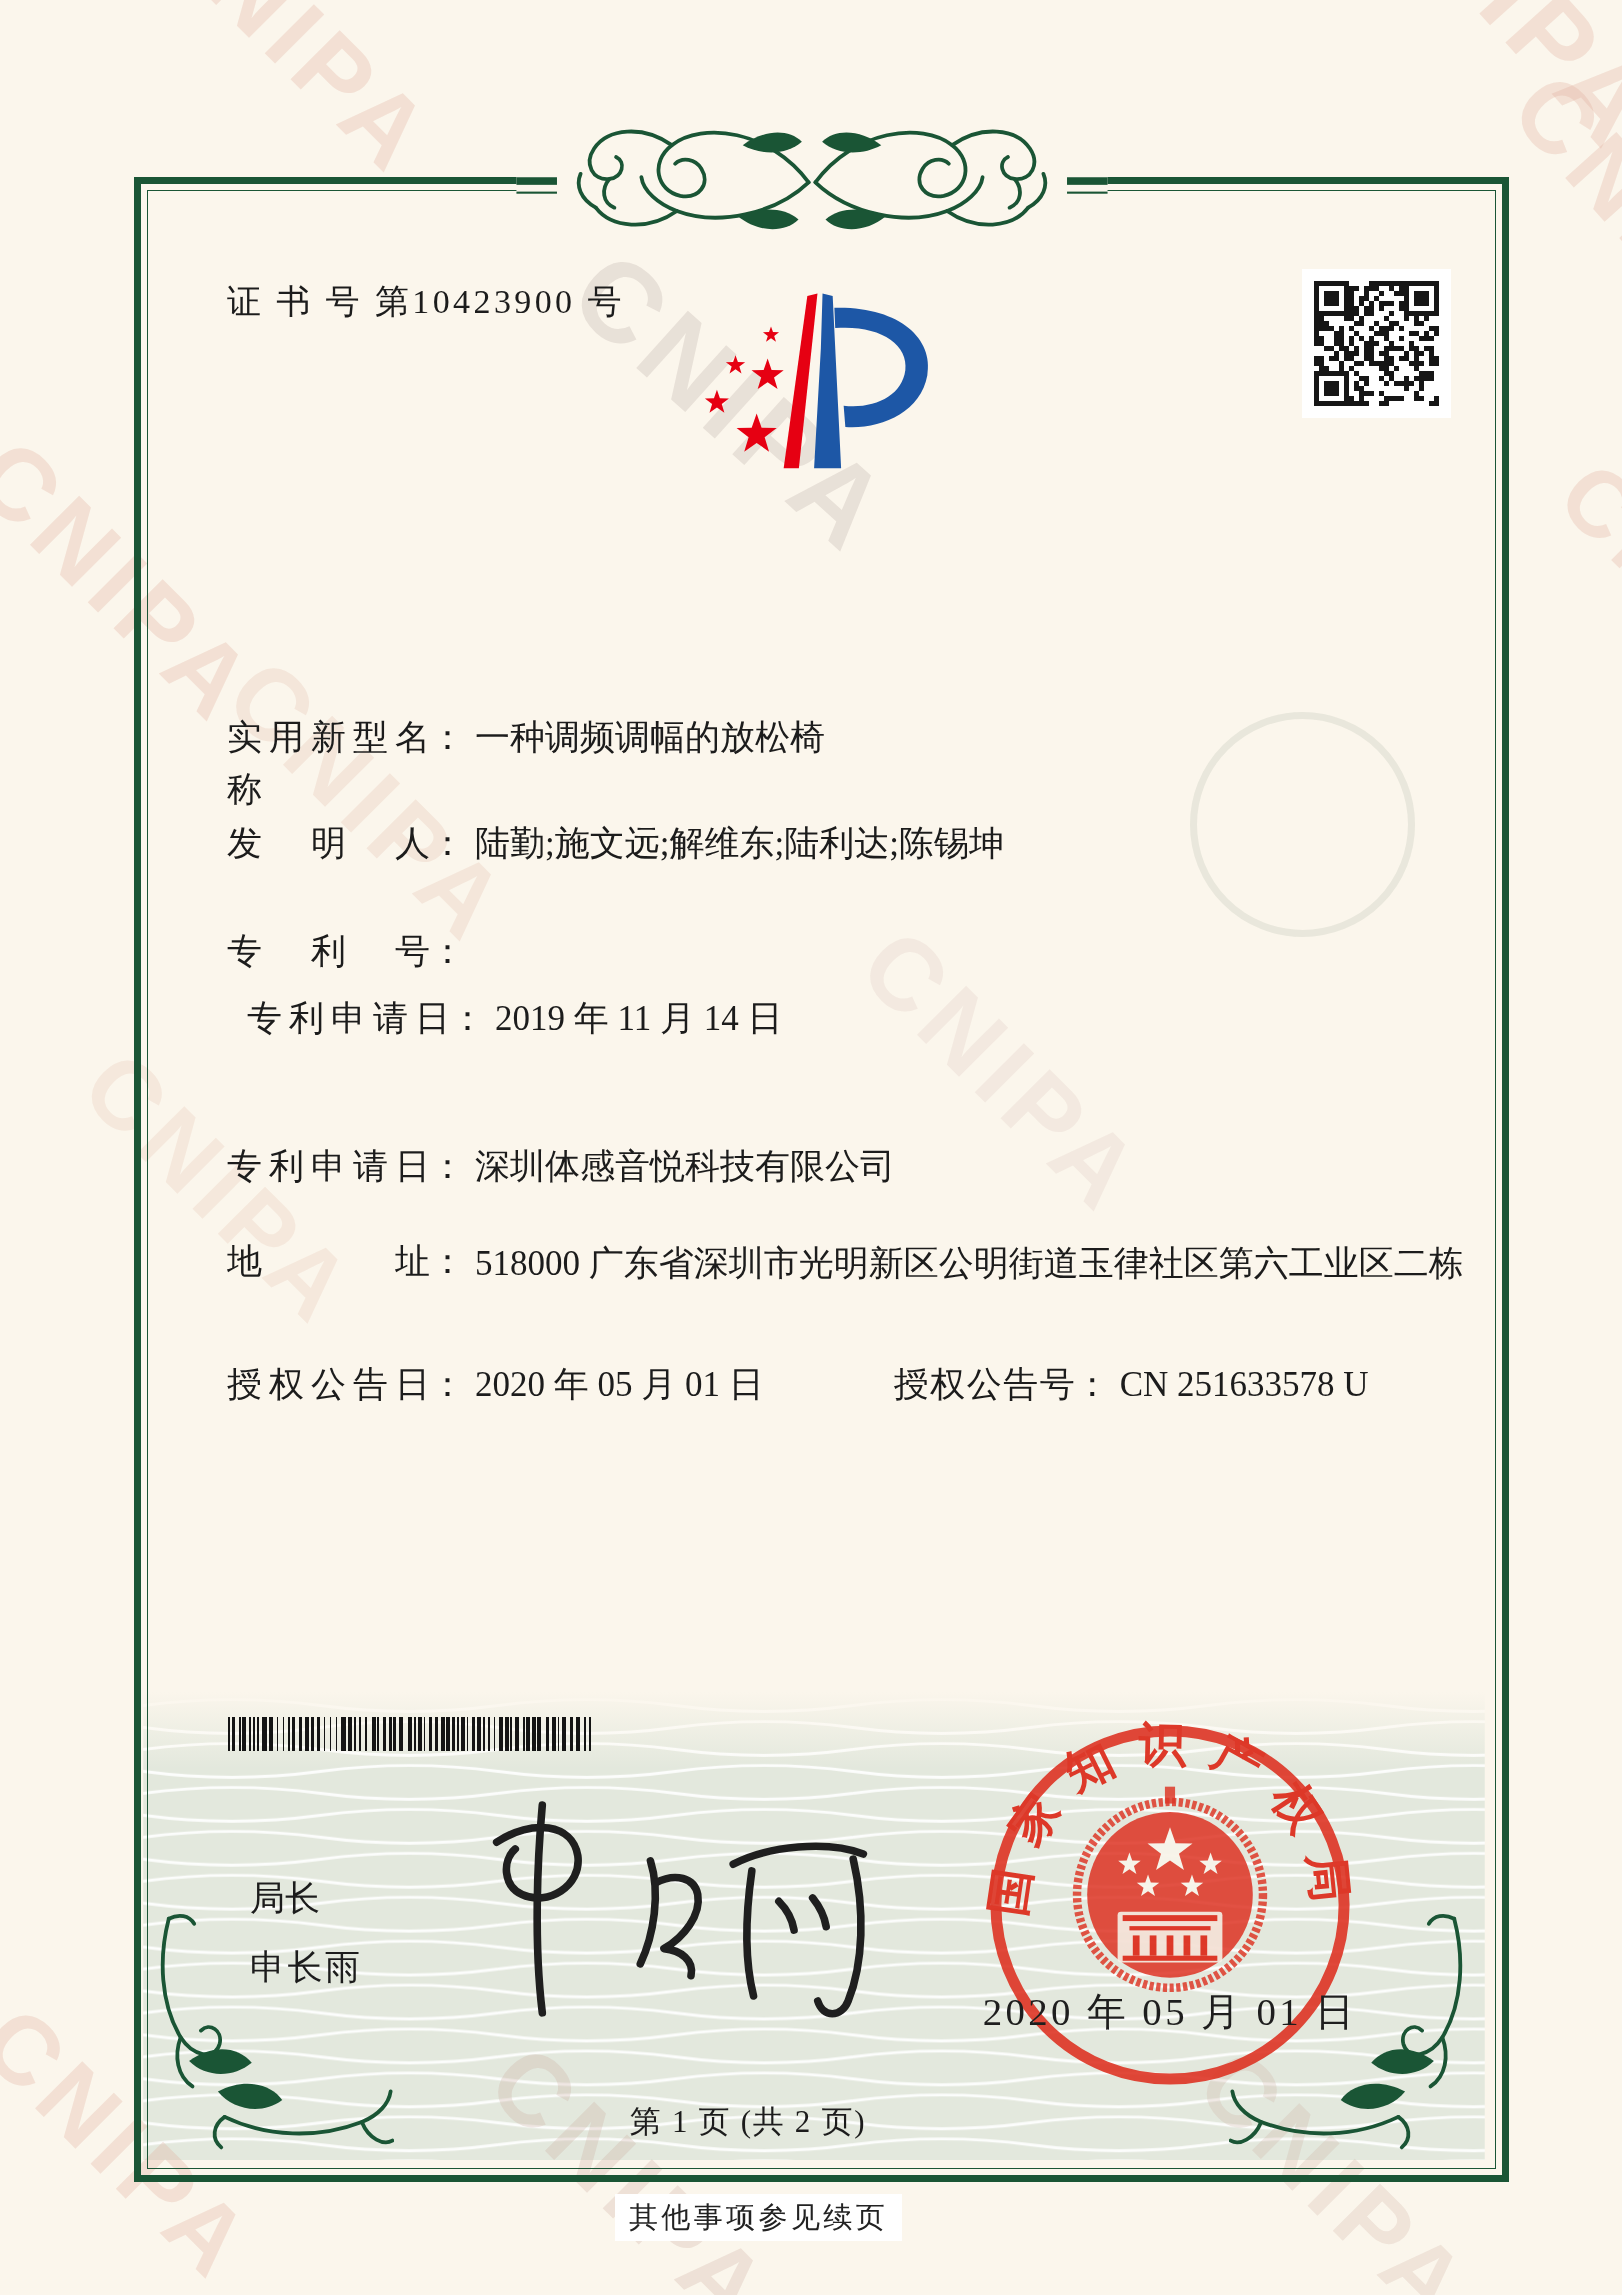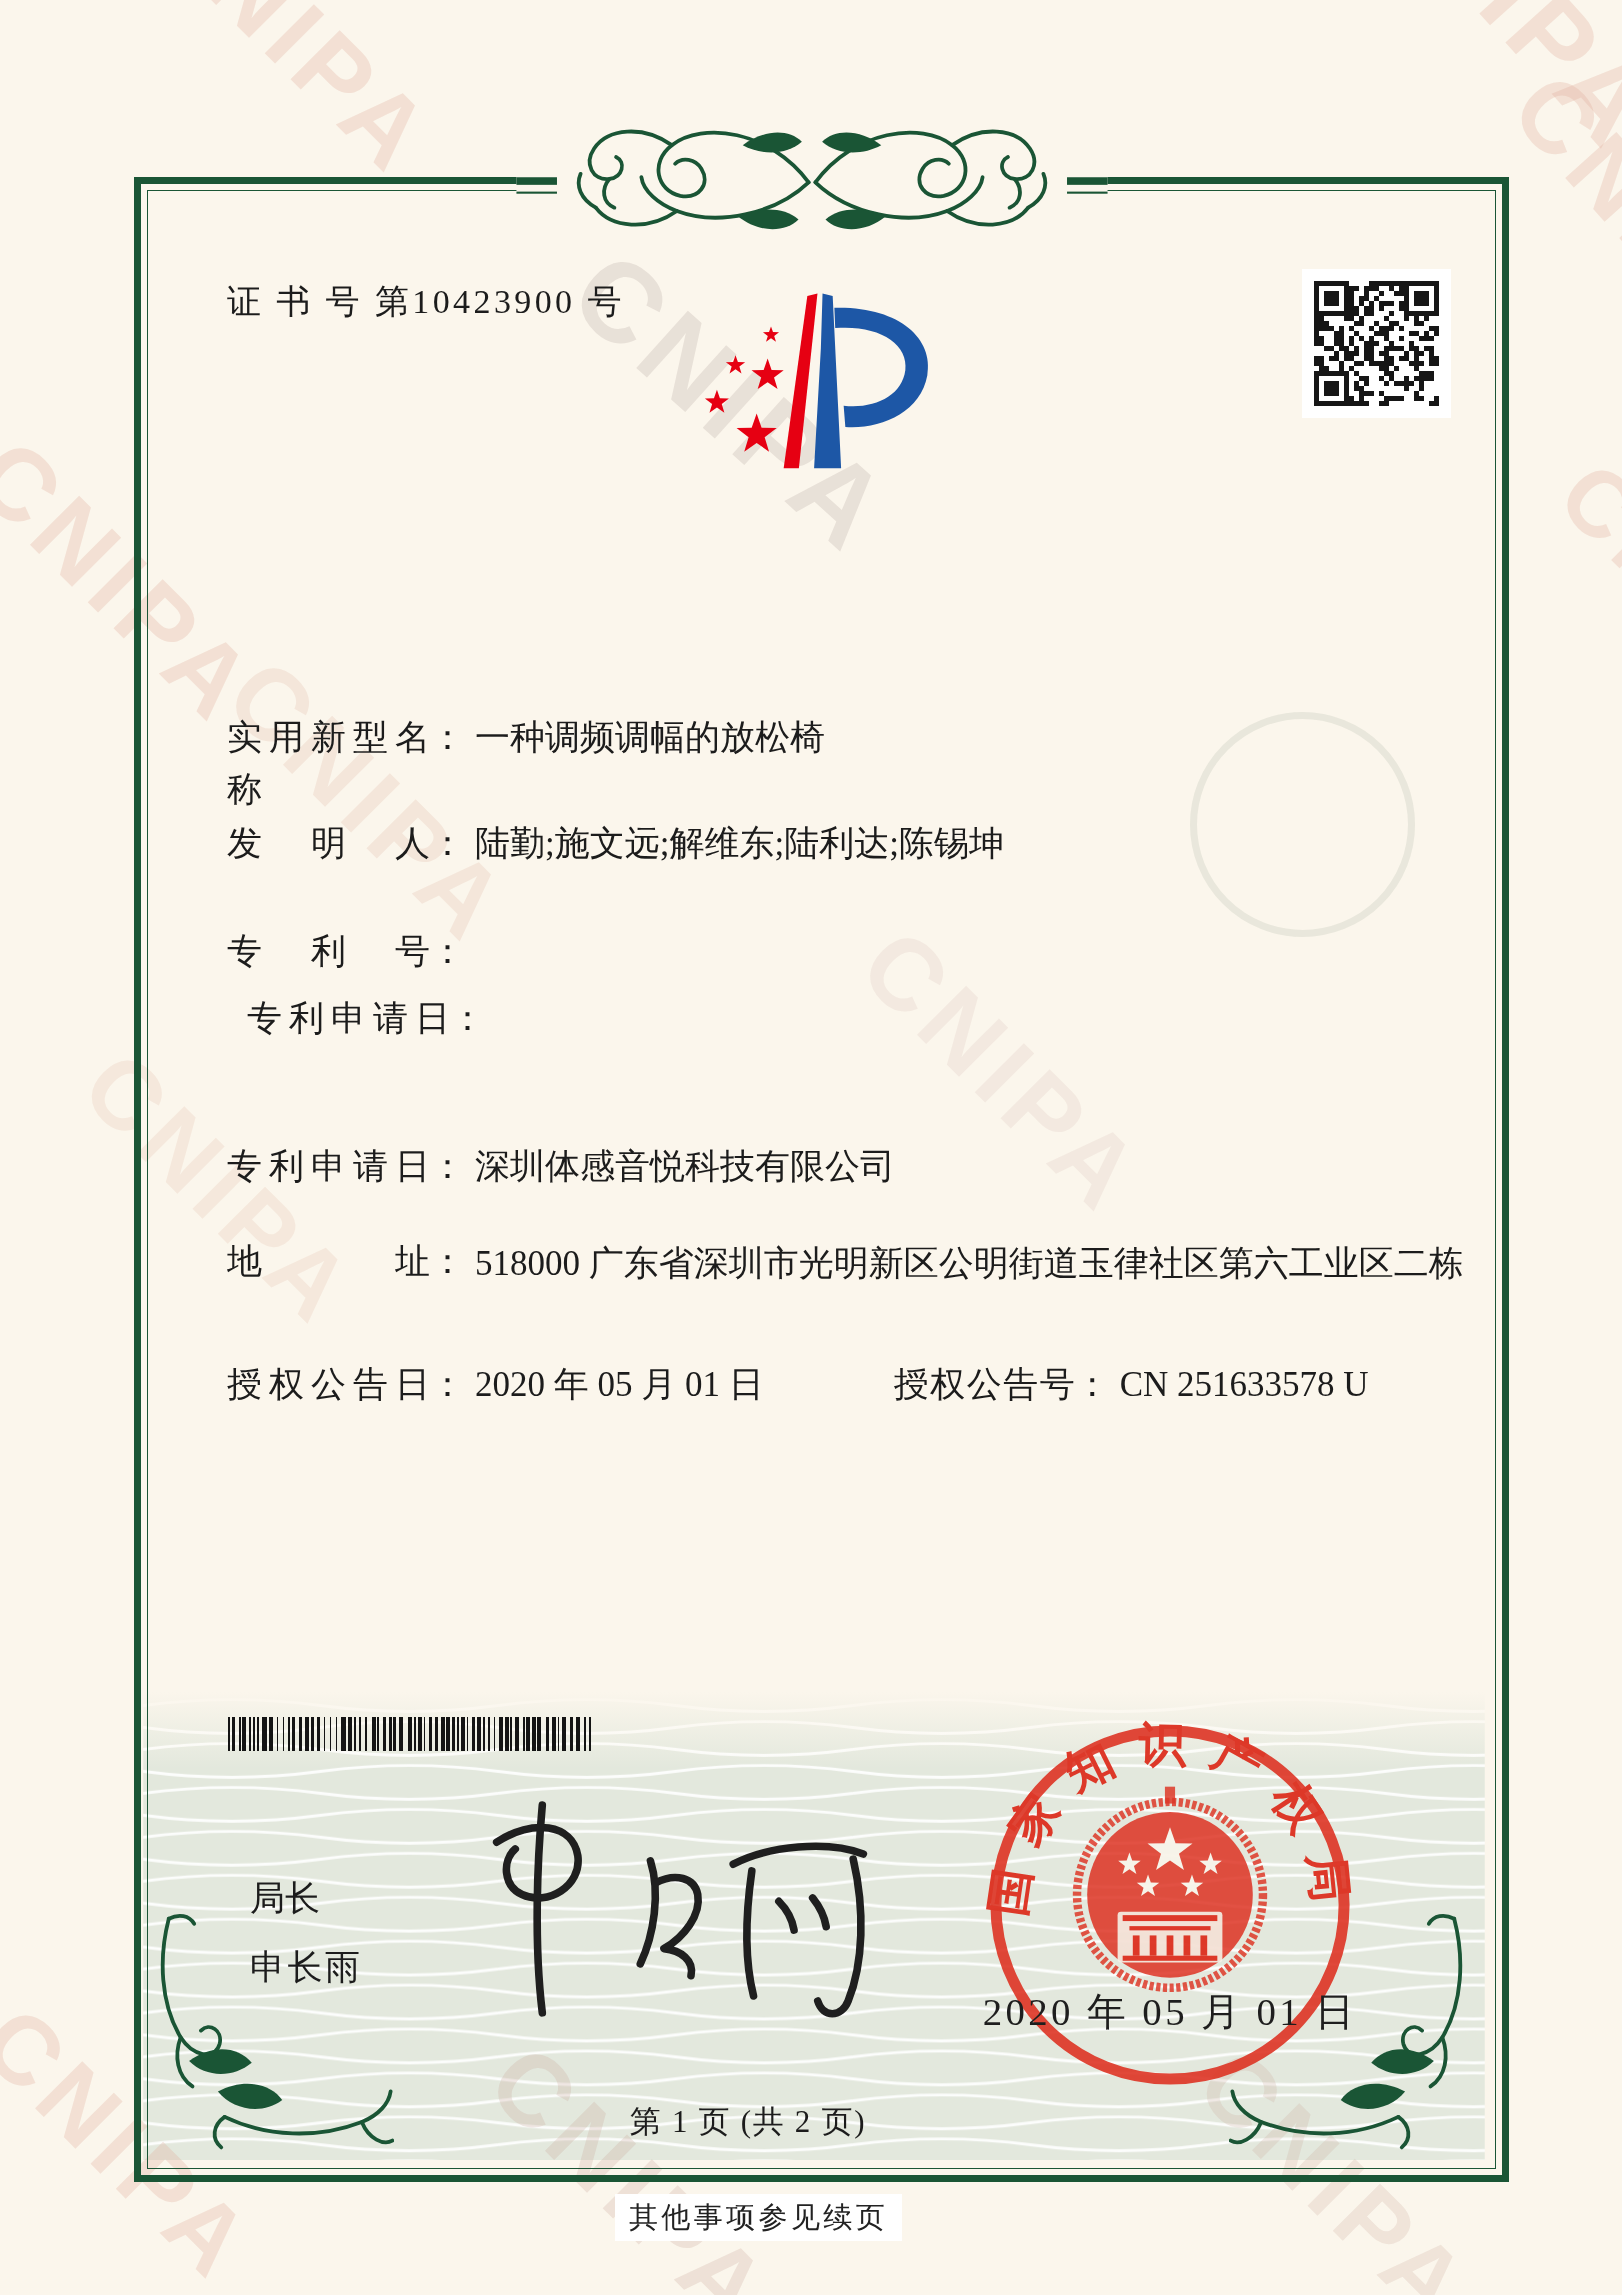--- a/index.html
+++ b/index.html
@@ -806,20 +806,21 @@
       <span class="f-colon">：</span>
     <span class="f-value">陆勤;施文远;解维东;陆利达;陈锡坤</span>
   </div>
   <div class="row" style="top:926px;">
     <span class="f-label">专利号</span>
       <span class="f-colon">：</span>
   </div>
   <div class="row" style="top:993px;margin-left:20px;">
     <span class="f-label">专利申请日</span>
       <span class="f-colon">：</span>
+    <span class="f-value">2019 年 11 月 14 日</span>
   </div>
   <div class="row" style="top:1141px;">
     <span class="f-label">专利申请日</span>
       <span class="f-colon">：</span>
     <span class="f-value">深圳体感音悦科技有限公司</span>
   </div>
   <div class="row" style="top:1236px;">
     <span class="f-label">地址</span>
       <span class="f-colon">：</span>
     <span class="f-value wrap">518000 广东省深圳市光明新区公明街道玉律社区第六工业区二栋</span>

